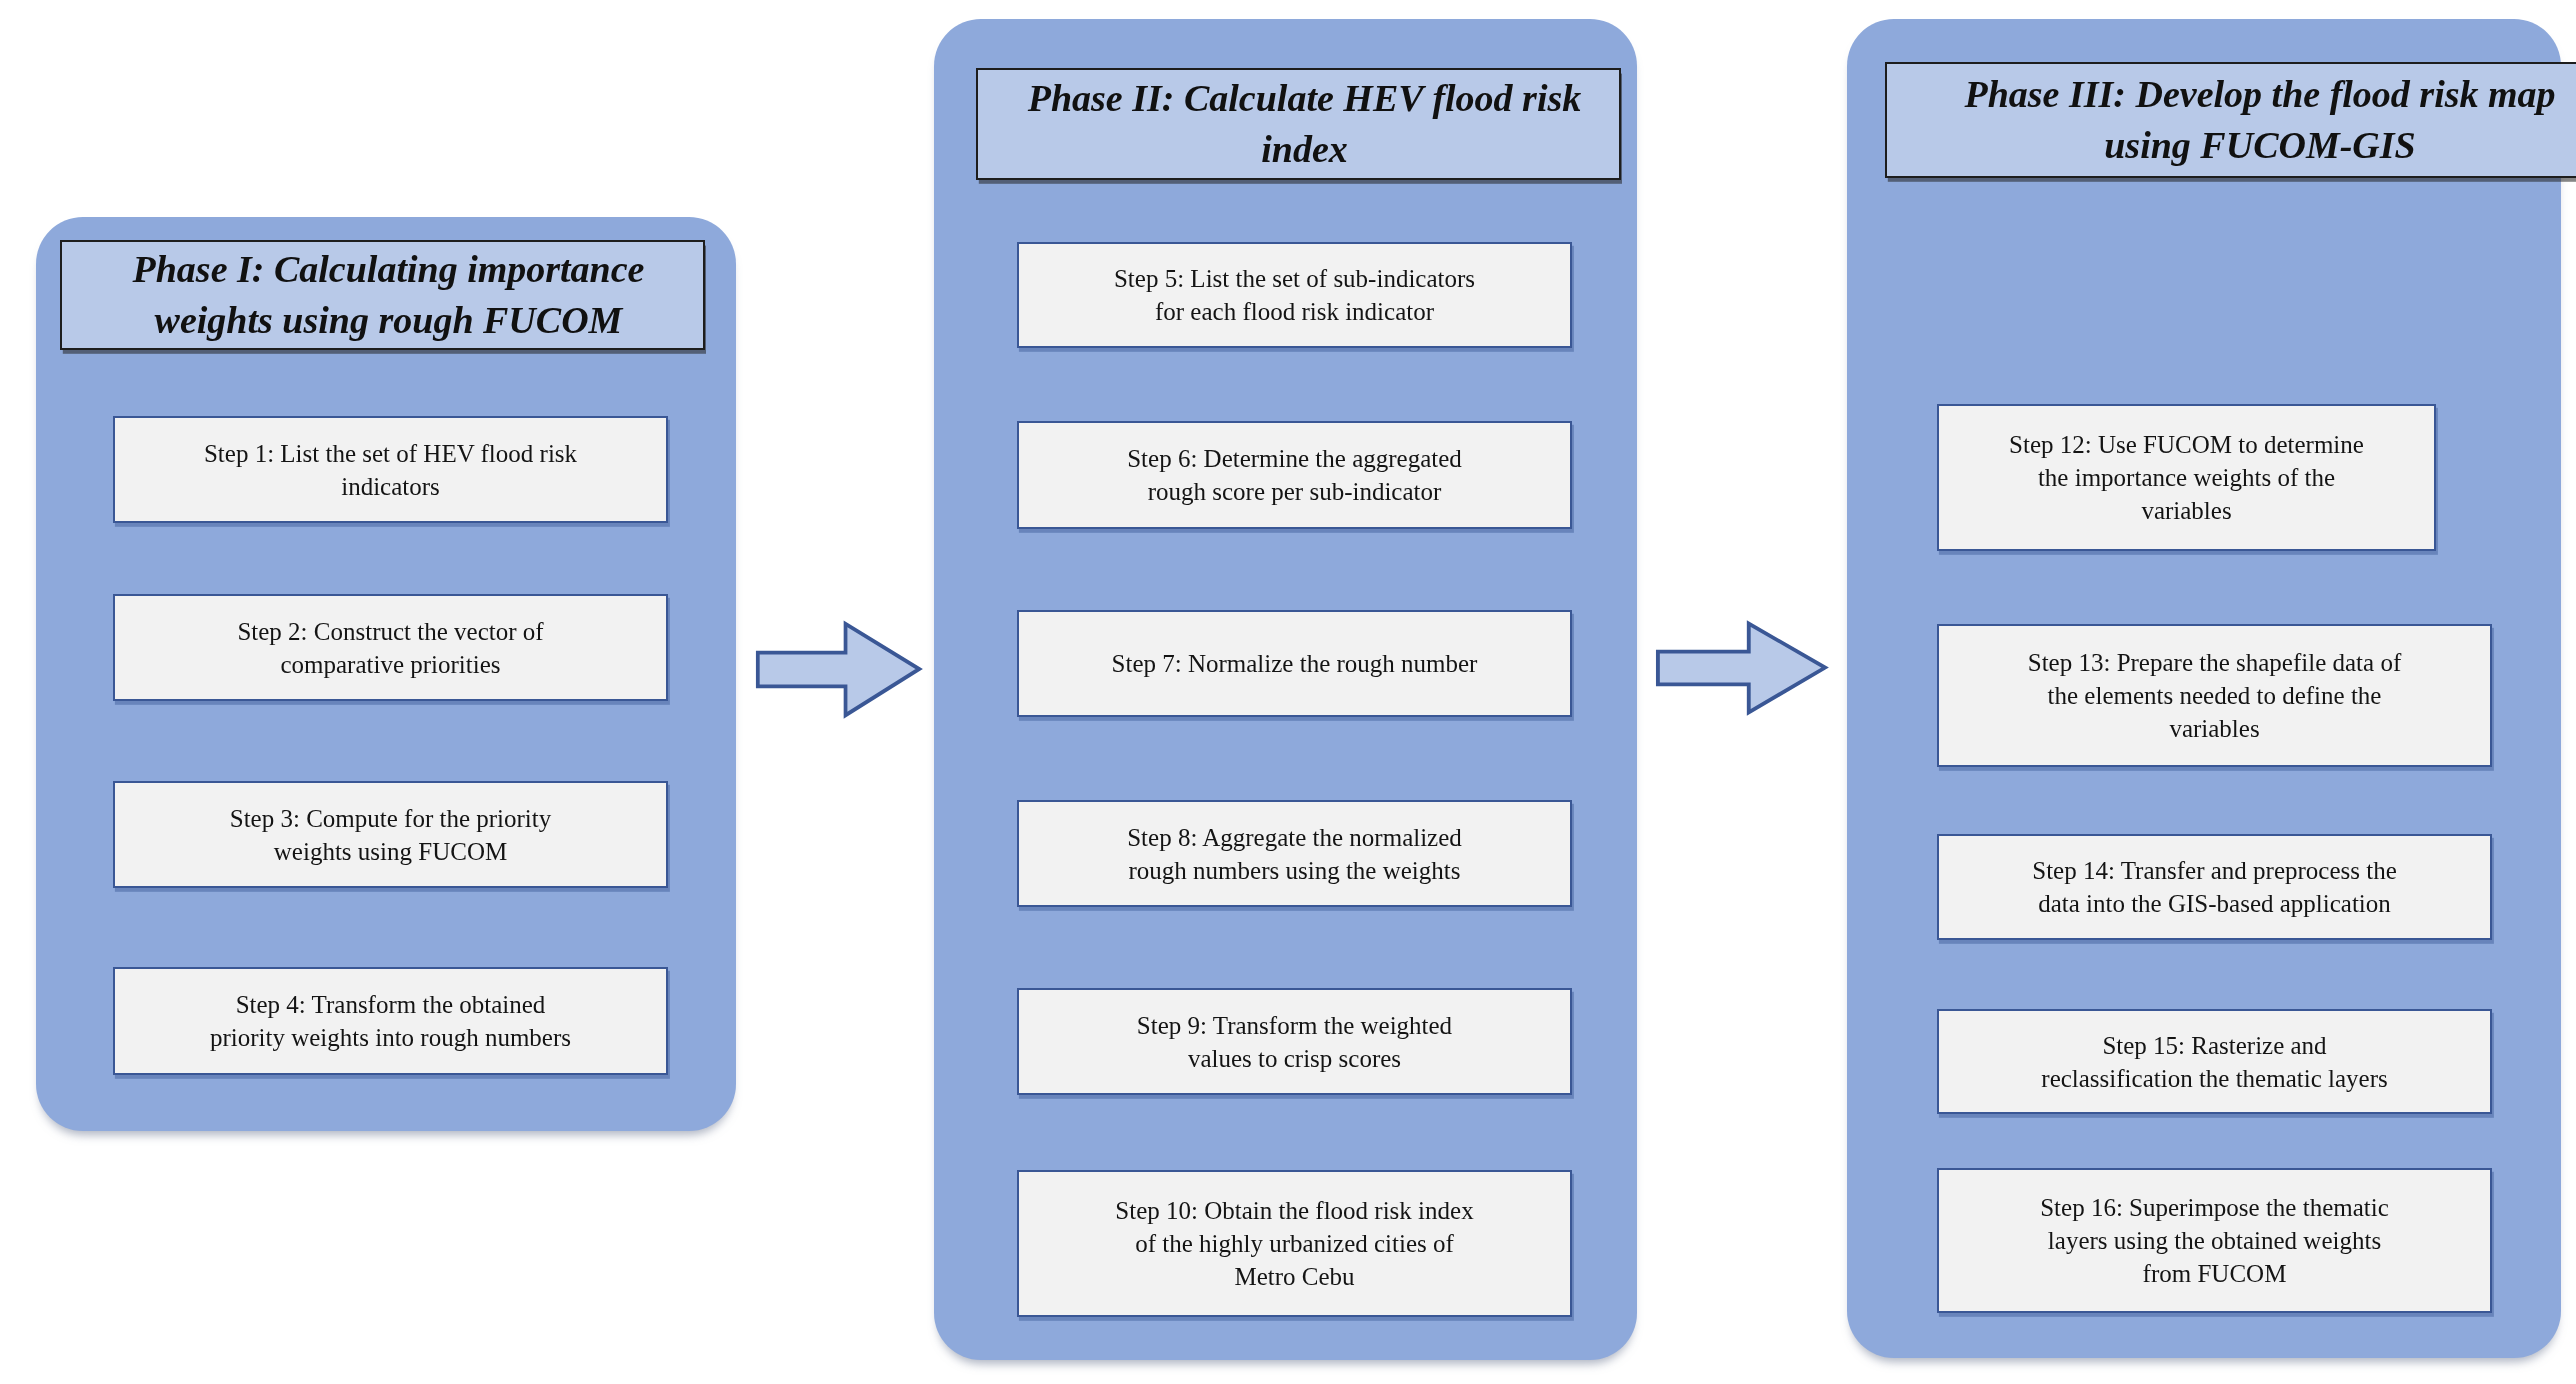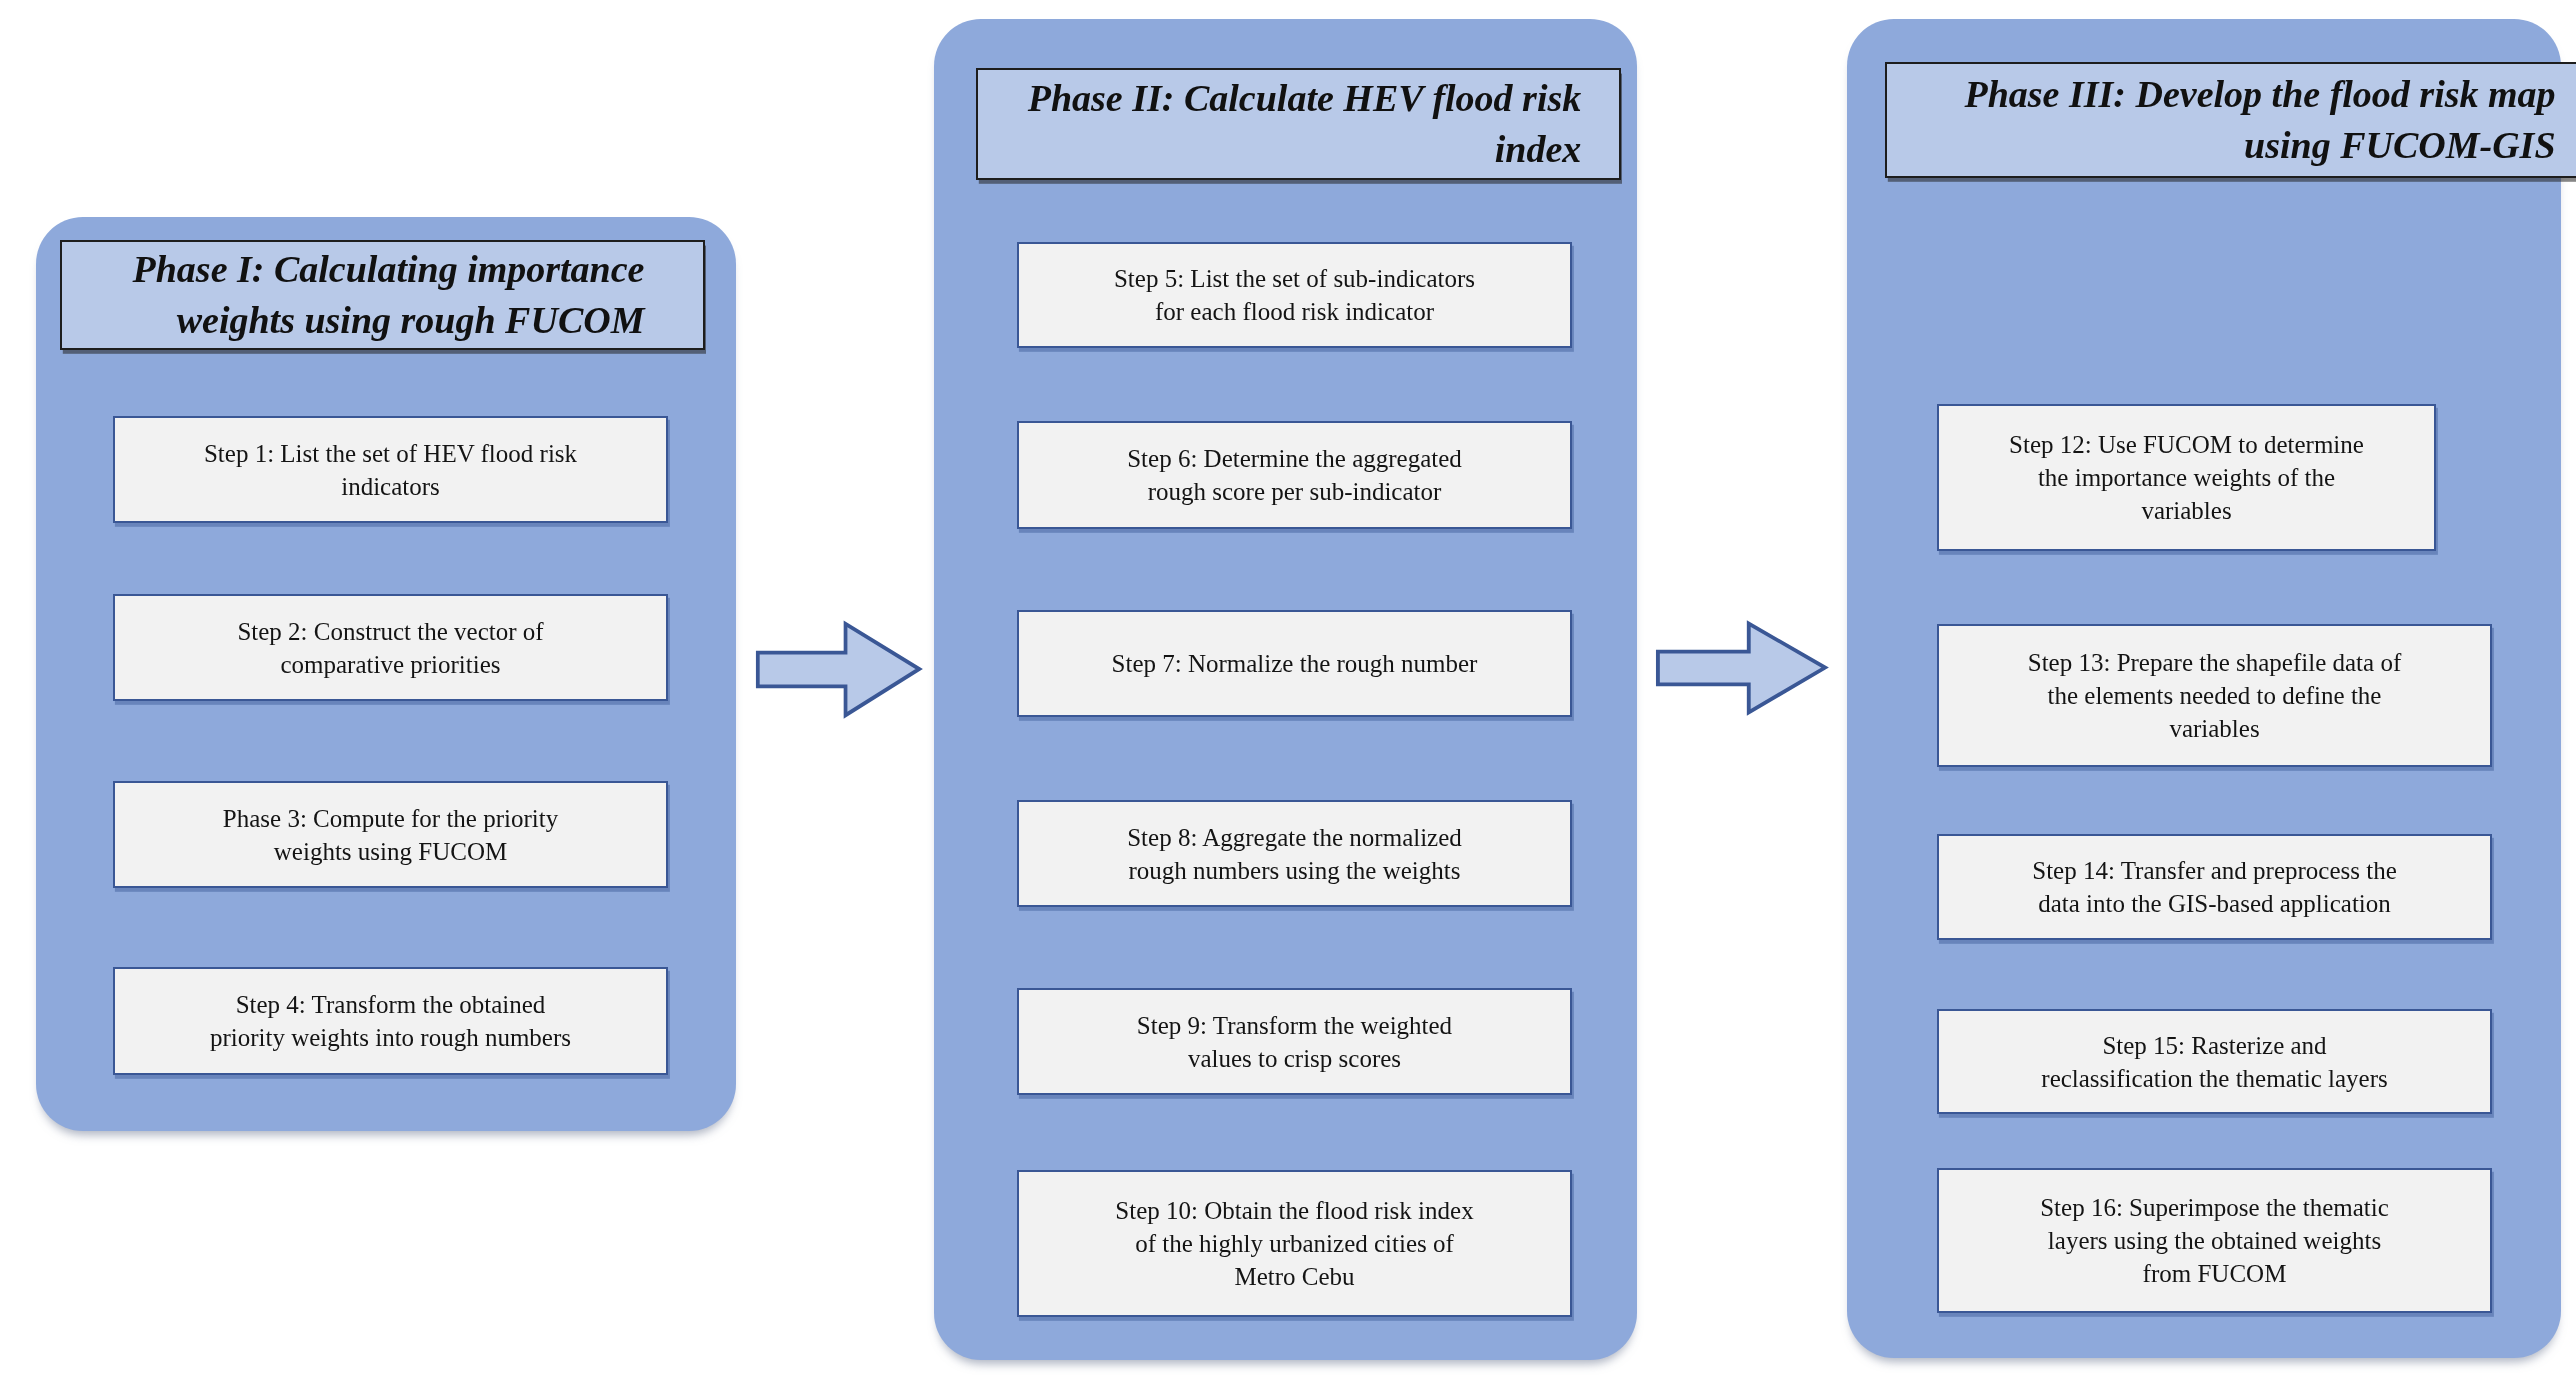--- a/index.html
+++ b/index.html
@@ -16,21 +16,21 @@
     border-radius:47px;
     box-shadow:0 8.5px 9.5px -4.7px rgba(110,120,145,.55);
   }
   .phase-header{
     position:absolute;
     box-sizing:border-box;
     background:#b8c9e8;
     border:2.8px solid #1d1d1d;
     box-shadow:1.9px 4.7px 0 -0.9px rgba(35,35,35,.55);
     display:flex;align-items:center;justify-content:center;
-    text-align:right;
+    text-align:center;
     padding-left:12px;
   }
   .phase-header .htext{
     font-weight:bold;font-style:italic;
     font-size:38px;line-height:1.34;
     color:#111;
     white-space:pre-line;
   }
   .step{
     position:absolute;
@@ -61,21 +61,21 @@
     </div>
     <div class="step" style="left:77px;top:199px;width:555px;height:107px">
       <span class="stext">Step 1: List the set of HEV flood risk
 indicators</span>
     </div>
     <div class="step" style="left:77px;top:377px;width:555px;height:107px">
       <span class="stext">Step 2: Construct the vector of
 comparative priorities</span>
     </div>
     <div class="step" style="left:77px;top:564px;width:555px;height:107px">
-      <span class="stext">Phase 3: Compute for the priority
+      <span class="stext">Step 3: Compute for the priority
 weights using FUCOM</span>
     </div>
     <div class="step" style="left:77px;top:750px;width:555px;height:108px">
       <span class="stext">Step 4: Transform the obtained
 priority weights into rough numbers</span>
     </div>
   </section>
 
   <svg class="arrow" style="left:755px;top:618px" width="168" height="103" viewBox="0 0 180 107" preserveAspectRatio="none">
     <polygon points="3,36 97,36 97,6 176,53 97,101 97,71 3,71" fill="#b8c9e8" stroke="#3a5795" stroke-width="4" stroke-linejoin="miter"></polygon>

